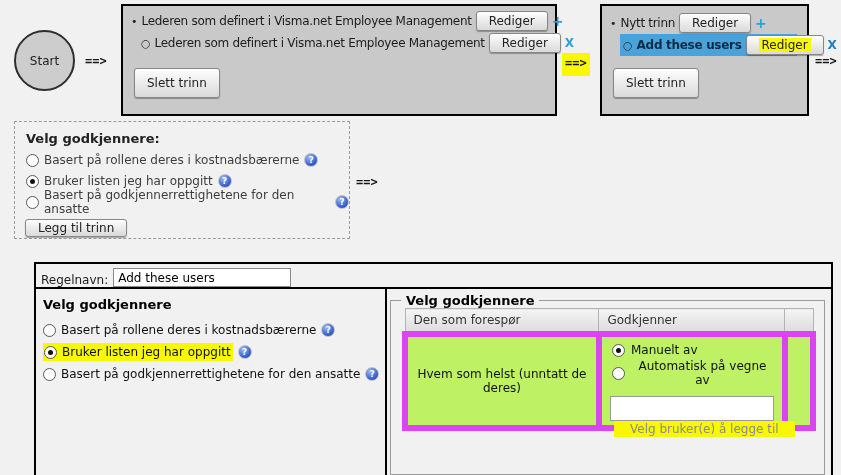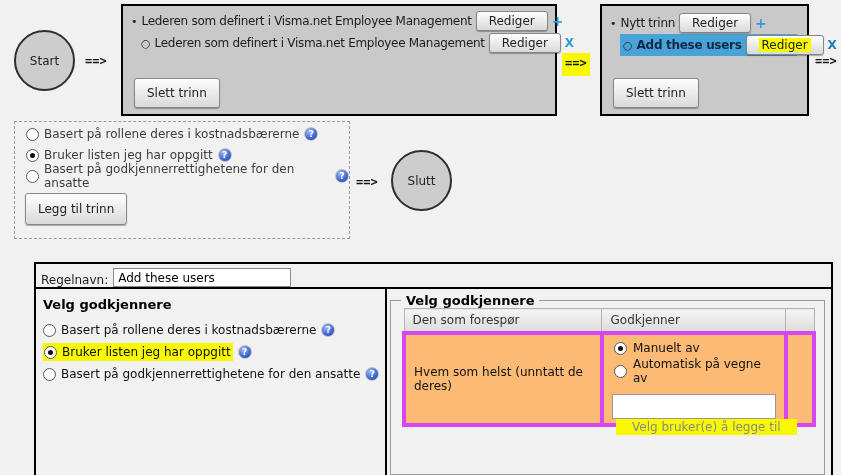--- a/index.html
+++ b/index.html
@@ -30,27 +30,27 @@
   .srow-hl { margin:0 10px 0 18px; background:#4aa3d8; padding:0 3px; }
   .srow-hl .txt { font-weight:bold; color:#0e2b45; }
   .bullet { font-size:11px; color:#222; }
   .btn { display:inline-flex; align-items:center; justify-content:center; height:20px; padding:1px 12px;
          font-family:inherit; font-size:12px; color:#222; border:1px solid #868686; border-radius:3px;
          background:linear-gradient(#fefefe,#d9d9d9); box-shadow:0 1px 1px rgba(0,0,0,0.3); cursor:pointer; }
   .btn .marked { background:#f8f800; padding:0 3px; }
   .plus { color:#2b9fd9; font-weight:bold; font-size:14px; }
   .xmark { color:#2b9fd9; font-weight:bold; font-size:12px; }
   .srow-hl .xmark { color:#1a7fc0; }
-  .btn-slett { position:absolute; left:11px; bottom:6px; padding:14px 12px; height:21px; }
+  .btn-slett { position:absolute; left:11px; bottom:16px; padding:14px 12px; height:21px; }
 
   
   .chooser { position:absolute; left:14px; top:121px; width:336px; height:118px; border:1px dashed #9b9b9b; }
   .chooser-title { font-weight:bold; font-size:13px; color:#222; margin:9px 0 5px 11px; }
   .opt-row { display:flex; align-items:center; gap:5px; margin:3px 0 3px 11px; height:18px; color:#3d3d3d; }
-  .btn-legg { margin:5px 0 0 10px; padding:2px 12px; height:32px; }
+  .btn-legg { margin:5px 0 0 10px; padding:2px 12px; height:18px; }
 
   .radio { width:13px; height:13px; border-radius:50%; border:1px solid #595959; background:#fff;
            display:inline-flex; align-items:center; justify-content:center; flex:0 0 auto; cursor:pointer; }
   .radio.checked::after { content:""; width:5px; height:5px; border-radius:50%; background:#111; }
   .help { width:14px; height:14px; border-radius:50%; color:#fff; font-size:9px; font-weight:bold;
           background:radial-gradient(circle at 35% 28%, #9dbcf2, #3a62cf 62%, #1d3fa8);
           border:1px solid #c2c2c2; display:inline-flex; align-items:center; justify-content:center;
           flex:0 0 auto; cursor:pointer; }
 
   
@@ -64,21 +64,21 @@
   .p-left h3 { font-size:13px; color:#000; margin:1px 0 9px 0; }
   .p-left .opt-row { margin:4px 0 4px 0; color:#111; }
   .hl-wrap { display:inline-flex; align-items:center; gap:5px; background:#f8f800; padding:2px 2px 2px 1px; }
   .p-right { flex:1; padding:4px 6px 0 3px; }
   fieldset { border:1px solid #9a9a9a; height:182px; padding:0 8px 8px 8px; }
   legend { font-weight:bold; font-size:13px; color:#000; padding:0 5px; margin-left:2px; }
   .p-right h4 { font-size:13px; color:#000; margin:19px 0 9px 3px; }
   table { border-collapse:collapse; margin-left:3px; font-size:12px; }
   th { background:linear-gradient(#f4f4f4,#dddddd); border:1px solid #b3b3b3; font-weight:normal;
        text-align:left; color:#333; padding:4px 8px; height:24px; }
-  td { border:4px solid #d946ef; vertical-align:middle; padding:4px 8px; height:86px; background:#fdba74; }
+  td { border:6px solid #d946ef; vertical-align:middle; padding:4px 8px; height:86px; background:#bef264;text-align:center; }
   td.req { color:#111; }
   .appr-row { display:flex; align-items:center; gap:6px; margin:2px 0 2px 2px; color:#111; }
   .picker { width:164px; height:25px; border:1px solid #999; background:#fff; display:flex; align-items:center;
             padding-left:3px; margin:9px 0 0 0; cursor:text; }
   .picker span { background:#f8f800; color:#8a8a8a; padding:1px 16px; white-space:nowrap;margin-top:41px; }
 </style>
 </head>
 <body>
 
 <div class="canvas">
@@ -126,42 +126,40 @@
           <span class="marked">Rediger</span>
         </button>
       <span class="xmark">X</span>
     </div>
     <button class="btn btn-slett">Slett trinn</button>
   </div>
 
   <span class="arrow arrow-3">==&gt;</span>
 
   <div class="chooser">
+    <div class="chooser-title">Velg godkjennere:</div>
     <div class="opt-row">
       <span class="radio"></span>
       <span>Basert på rollene deres i kostnadsbærerne</span>
       <span class="help">?</span>
     </div>
     <div class="opt-row">
       <span class="radio checked"></span>
       <span>Bruker listen jeg har oppgitt</span>
       <span class="help">?</span>
     </div>
     <div class="opt-row">
       <span class="radio"></span>
       <span>Basert på godkjennerrettighetene for den ansatte</span>
       <span class="help">?</span>
     </div>
     <button class="btn btn-legg">Legg til trinn</button>
   </div>
 
   <span class="arrow arrow-4">==&gt;</span>
-  <div class="node node-end">
-    <span>Slutt</span>
-  </div>
 
   <div class="panel">
     <div class="p-header">
       <span>Regelnavn:</span>
       <input class="rule-input" type="text" value="Add these users" style="">
     </div>
     <div class="p-body">
 
       <div class="p-left">
         <h3>Velg godkjennere</h3>

